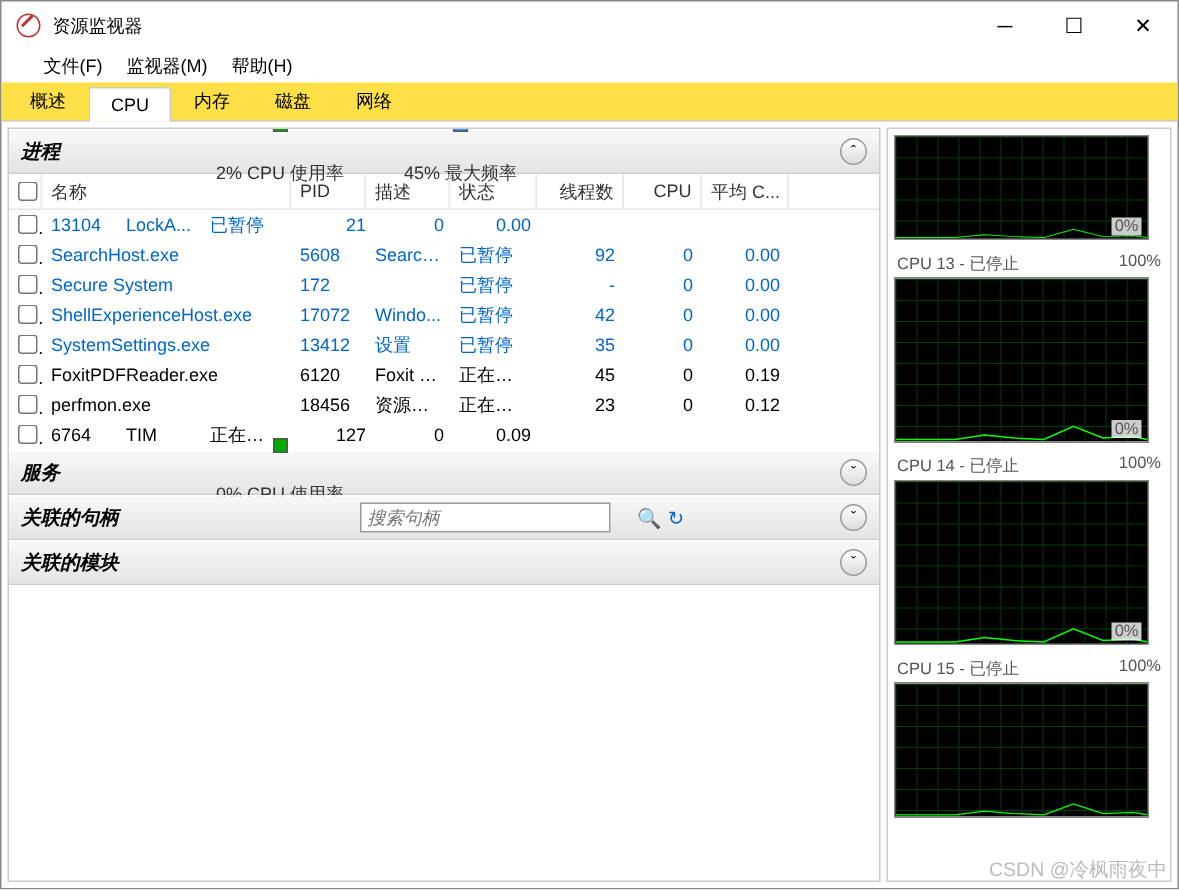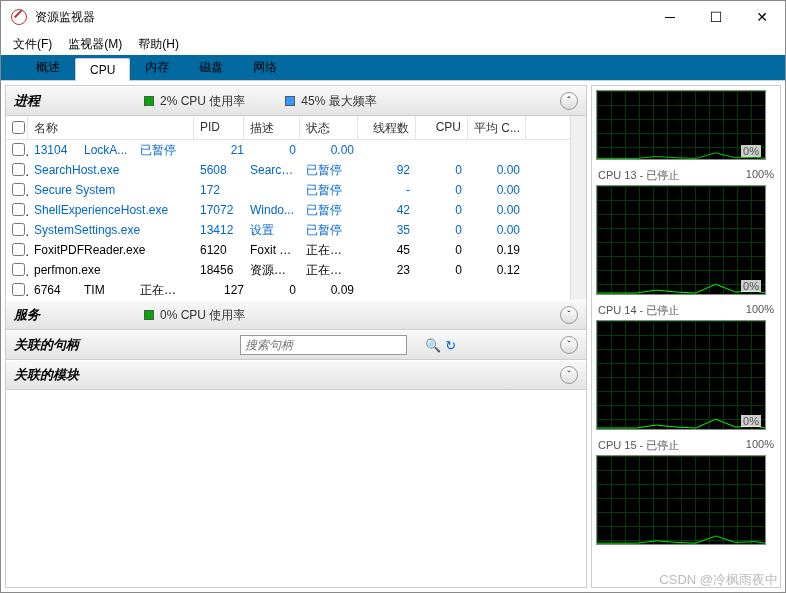--- a/index.html
+++ b/index.html
@@ -4,31 +4,31 @@
 <style>
 * { box-sizing: border-box; margin: 0; padding: 0; font-family: "Microsoft YaHei", "Segoe UI", sans-serif; }
 body { background: #fff; font-size: 12px; color: #000; }
 .window { width: 786px; height: 593px; border: 1px solid #888; display: flex; flex-direction: column; background: #fff; }
 .titlebar { height: 32px; display: flex; align-items: center; padding: 0 0 0 10px; }
 .titlebar .app-icon { width: 16px; height: 16px; border: 1.5px solid #b33; border-radius: 50%; position: relative; margin-right: 8px; }
 .titlebar .app-icon::after { content: ""; position: absolute; width: 10px; height: 1.5px; background: #b33; top: 3px; left: 1px; transform: rotate(-45deg); }
 .titlebar .title { flex: 1; font-size: 12px; }
 .titlebar .btns { display: flex; }
 .titlebar .btns div { width: 46px; height: 32px; display: flex; align-items: center; justify-content: center; font-size: 14px; }
-.menubar { height: 22px; display: flex; align-items: center; padding: 0 6px; gap: 4px; font-size: 12px; }
+.menubar { height: 22px; display: flex; align-items: center; padding: 0 22px; gap: 4px; font-size: 12px; }
 .menubar span { padding: 2px 6px; }
-.tabs { height: 26px; display: flex; align-items: flex-end; border-bottom: 1px solid #ccc; padding: 0 20px; background: #0369a1; }
+.tabs { height: 26px; display: flex; align-items: flex-end; border-bottom: 1px solid #ccc; padding: 0 4px; background: #fde047; }
 .tab { padding: 4px 14px; border: 1px solid transparent; border-bottom: none; font-size: 12px; }
 .tab.active { border-color: #ccc; background: #fff; position: relative; top: 1px; border-radius: 2px 2px 0 0; }
 .body { flex: 1; display: flex; padding: 4px; gap: 4px; overflow: hidden; }
 .left { flex: 1; border: 1px solid #ccc; display: flex; flex-direction: column; overflow: hidden; }
 .right { width: 190px; border: 1px solid #ccc; padding: 4px 4px 4px 4px; overflow: hidden; position: relative; }
 .section-hdr { height: 30px; background: linear-gradient(#f8f8f8,#e4e4e4); border-top: 1px solid #fff; border-bottom: 1px solid #ccc; display: flex; align-items: center; padding: 0 8px; }
 .section-hdr .title { font-weight: bold; font-size: 13px; width: 130px; font-style: italic; }
-.section-hdr .stat { display: flex; align-items: center; gap: 6px; font-size: 12px; color: #333; }
+.section-hdr .stat { display: flex; align-items: center; gap: 19px; font-size: 12px; color: #333; flex-direction: column; }
 .section-hdr .stat .sq { width: 10px; height: 10px; background: #0a0; border: 1px solid #555; }
 .section-hdr .stat .sq.blue { background: #39f; }
 .section-hdr .expand { width: 18px; height: 18px; border: 1px solid #999; border-radius: 50%; display: flex; align-items: center; justify-content: center; margin-left: auto; font-size: 10px; background: linear-gradient(#fff,#ddd); }
 .section-hdr input { flex: 0 0 140px; height: 20px; font-size: 12px; padding: 0 4px; border: 1px solid #999; margin-left: auto; margin-right: 18px; font-style: italic; color: #888; }
 .section-hdr .srch-icons { display: flex; gap: 4px; margin-right: 8px; }
 .section-hdr .srch-icons span { color: #06c; font-size: 13px; }
 .table-hdr { display: flex; height: 24px; border-bottom: 1px solid #e5e5e5; font-size: 12px; color: #333; }
 .table-hdr div { border-right: 1px solid #e5e5e5; padding: 4px 6px; overflow: hidden; white-space: nowrap; }
 .row { display: flex; height: 20px; align-items: center; font-size: 12px; }
 .row div { padding: 0 6px; overflow: hidden; white-space: nowrap; text-overflow: ellipsis; }
@@ -43,21 +43,21 @@
 .c-avg { width: 58px; text-align: right; }
 .row.blue { color: #06c; }
 .graph-box { margin-bottom: 6px; }
 .graph-hdr { display: flex; justify-content: space-between; font-size: 11px; color: #555; padding: 2px 2px; }
 .graph { width: 170px; height: 110px; background: #000; border: 1px solid #888; position: relative; overflow: hidden; }
 .graph .grid { position: absolute; inset: 0; background-image: linear-gradient(#060 1px, transparent 1px), linear-gradient(90deg, #060 1px, transparent 1px); background-size: 14px 14px; opacity: 0.6; }
 .graph svg { position: absolute; bottom: 0; left: 0; width: 100%; height: 100%; }
 .graph-pct { position: absolute; right: 4px; bottom: 2px; font-size: 11px; color: #555; background: rgba(255,255,255,0.8); padding: 0 2px; }
 .watermark { position: absolute; right: 8px; bottom: 4px; color: #bbb; font-size: 13px; }
 .scrollbar-v { width: 16px; background: #f0f0f0; border-left: 1px solid #ddd; }
-.proc-table { display: flex; }
+.proc-table { display: flex; flex-direction: column; }
 .proc-table .rows { flex: 1; }
 .flex1 { flex: 1; }
 </style>
 </head>
 <body>
 
 <div class="window">
   <div class="titlebar">
     <div class="app-icon"></div>
     <div class="title">资源监视器</div>

